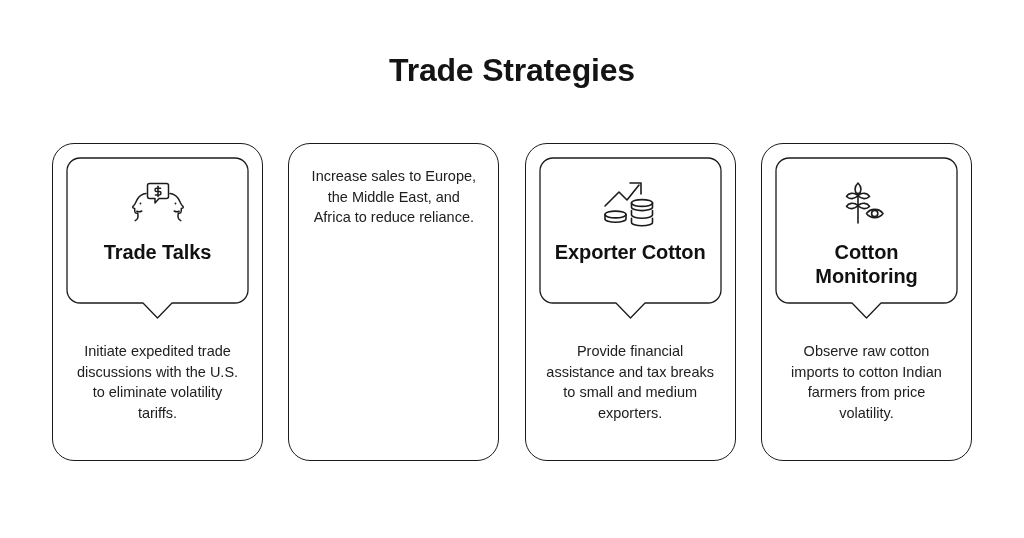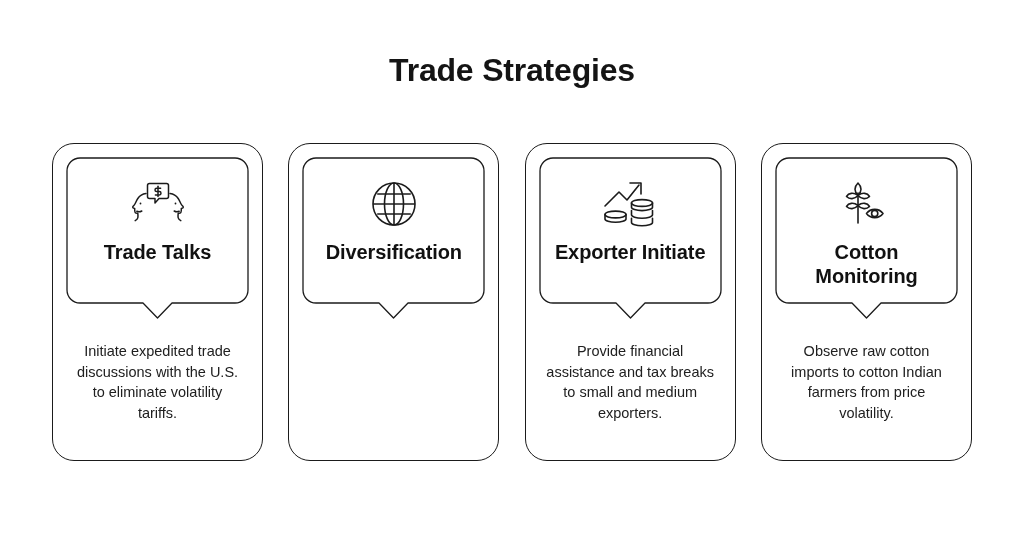--- a/index.html
+++ b/index.html
@@ -150,38 +150,21 @@
               <path d="M51.2 30.3 c-1.4 0.6 -3.4 0.6 -5 -0.3"></path>
             </svg>
           </div>
           <div class="card-heading">Trade Talks</div>
         </div>
       </div>
       <div class="card-body">Initiate expedited trade discussions with the U.S. to eliminate volatility tariffs.</div>
     </div>
 
     <div class="card">
-      <div class="bubble-wrap">
-        <svg class="bubble-svg" viewBox="0 0 183 162" xmlns="http://www.w3.org/2000/svg">
-          <path d="M14,1 H169 A13,13 0 0 1 182,14 V133 A13,13 0 0 1 169,146 H106 L91.5,161 L77,146 H14 A13,13 0 0 1 1,133 V14 A13,13 0 0 1 14,1 Z" fill="#ffffff" stroke="#1b1b1b" stroke-width="1.3" stroke-linejoin="round"></path>
-        </svg>
-        <div class="bubble-content">
-          <div class="icon-box">
-            <svg width="48" height="48" viewBox="0 0 48 48" fill="none" stroke="#1b1b1b" stroke-width="1.6">
-              <circle cx="24" cy="24" r="21"></circle>
-              <line x1="24" y1="3" x2="24" y2="45"></line>
-              <ellipse cx="24" cy="24" rx="9.5" ry="21"></ellipse>
-              <line x1="3" y1="24" x2="45" y2="24"></line>
-              <line x1="7.2" y1="14" x2="40.8" y2="14"></line>
-              <line x1="7.2" y1="34" x2="40.8" y2="34"></line>
-            </svg>
-          </div>
-          <div class="card-heading">Diversification</div>
-        </div>
-      </div>
+      <div class="card-body">Increase sales to Europe, the Middle East, and Africa to reduce reliance.</div>
     </div>
 
     <div class="card">
       <div class="bubble-wrap">
         <svg class="bubble-svg" viewBox="0 0 183 162" xmlns="http://www.w3.org/2000/svg">
           <path d="M14,1 H169 A13,13 0 0 1 182,14 V133 A13,13 0 0 1 169,146 H106 L91.5,161 L77,146 H14 A13,13 0 0 1 1,133 V14 A13,13 0 0 1 14,1 Z" fill="#ffffff" stroke="#1b1b1b" stroke-width="1.3" stroke-linejoin="round"></path>
         </svg>
         <div class="bubble-content">
           <div class="icon-box">
             <svg width="54" height="50" viewBox="0 0 54 50" fill="none" stroke="#1b1b1b" stroke-width="1.6" stroke-linecap="round" stroke-linejoin="round">
@@ -191,21 +174,21 @@
 
               <ellipse cx="12.5" cy="35.5" rx="10.5" ry="3.4"></ellipse>
               <path d="M2 35.5 v4.4 c0 1.9 4.7 3.4 10.5 3.4 s10.5 -1.5 10.5 -3.4 v-4.4"></path>
 
               <ellipse cx="39" cy="24" rx="10.5" ry="3.4"></ellipse>
               <path d="M28.5 24 v4.2 c0 1.9 4.7 3.4 10.5 3.4 s10.5 -1.5 10.5 -3.4 v-4.2"></path>
               <path d="M28.5 31.6 v4.2 c0 1.9 4.7 3.4 10.5 3.4 s10.5 -1.5 10.5 -3.4 v-4.2"></path>
               <path d="M28.5 39.2 v4.2 c0 1.9 4.7 3.4 10.5 3.4 s10.5 -1.5 10.5 -3.4 v-4.2"></path>
             </svg>
           </div>
-          <div class="card-heading">Exporter Initiate</div>
+          <div class="card-heading">Exporter Cotton</div>
         </div>
       </div>
       <div class="card-body">Provide financial assistance and tax breaks to small and medium exporters.</div>
     </div>
 
     <div class="card">
       <div class="bubble-wrap">
         <svg class="bubble-svg" viewBox="0 0 183 162" xmlns="http://www.w3.org/2000/svg">
           <path d="M14,1 H169 A13,13 0 0 1 182,14 V133 A13,13 0 0 1 169,146 H106 L91.5,161 L77,146 H14 A13,13 0 0 1 1,133 V14 A13,13 0 0 1 14,1 Z" fill="#ffffff" stroke="#1b1b1b" stroke-width="1.3" stroke-linejoin="round"></path>
         </svg>

